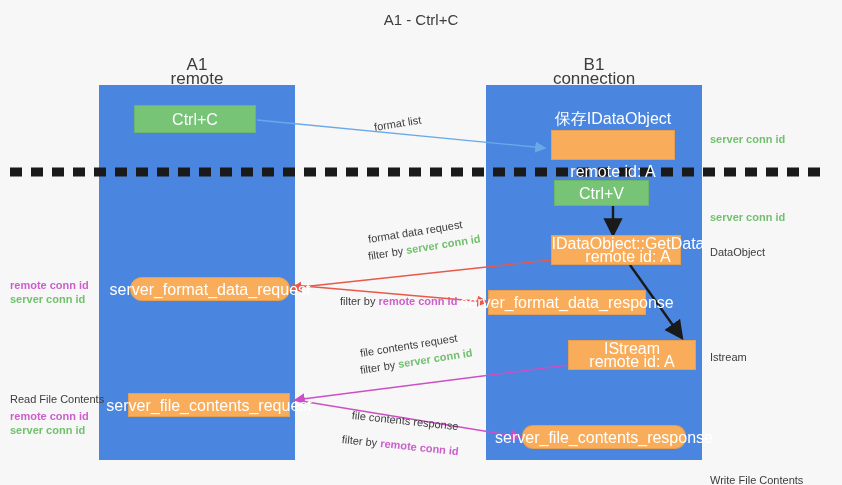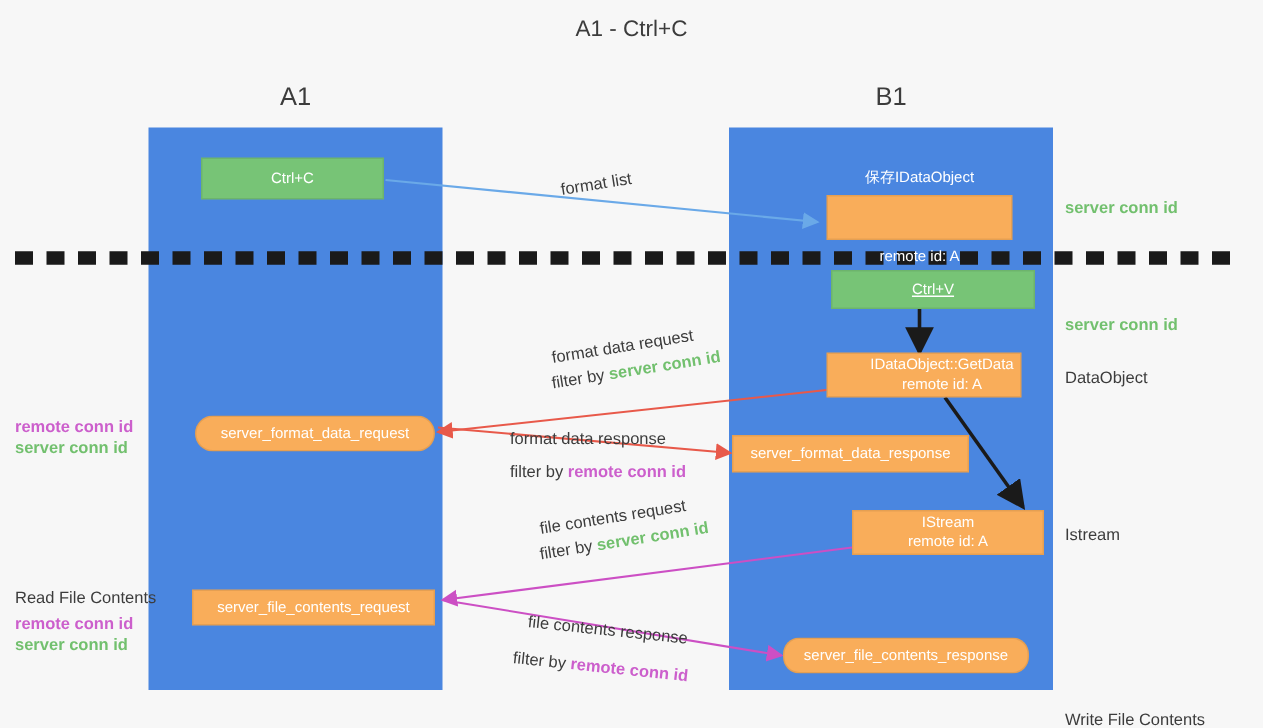--- a/index.html
+++ b/index.html
@@ -41,21 +41,21 @@
   }
 
   
   .box {
     box-sizing: border-box;
     display: flex;
     flex-direction: column;
     align-items: center;
     justify-content: center;
     color: #ffffff;
-    font-size: 10px;
+    font-size: 16px;
     line-height: 13px;
     text-align: center;
     border: 1px solid rgba(0,0,0,0.08);
   }
   .box.orange { background: #f9ad5a; }
   .box.green  { background: #77c476; }
 
   
   .label {
     font-size: 11px;
@@ -109,35 +109,37 @@
 
   <line x1="295" y1="400" x2="521" y2="437" stroke="#cc4fc4" stroke-width="1.4" marker-end="url(#ah-magenta)"></line>
 </svg>
 
 <div class="abs title">
   <div>A1 - Ctrl+C</div>
 </div>
 
 <div class="abs lane-header" style="left:99px; top:58px; width:196px;">
   <div>A1</div>
+  <div>remote</div>
 </div>
 <div class="abs lane-header" style="left:486px; top:58px; width:216px;">
   <div>B1</div>
+  <div>connection</div>
 </div>
 
 <div class="abs box green" style="left:134px; top:105px; width:122px; height:28px;">
   <span>Ctrl+C</span>
 </div>
 
 <div class="abs box orange" style="left:551px; top:130px; width:124px; height:30px;gap:40px;">
   <span>保存IDataObject</span>
   <span>remote id: A</span>
 </div>
 
-<div class="abs box green" style="left:554px; top:180px; width:136px; height:26px;text-decoration:underline;">
+<div class="abs box green" style="left:554px; top:180px; width:95px; height:26px;">
   <span>Ctrl+V</span>
 </div>
 
 <div class="abs box orange" style="left:551px; top:235px; width:130px; height:30px;padding-left:24px;">
   <span>IDataObject::GetData</span>
   <span>remote id: A</span>
 </div>
 
 <div class="abs box orange" style="left:130px; top:277px; width:160px; height:24px;border-radius:12px;">
   <span>server_format_data_request</span>
@@ -163,21 +165,20 @@
 <div class="abs label rot-up" style="left:374px; top:120px;">format list</div>
 
 <div class="abs" style="left:368px; top:232px;">
   <div class="label rot-up">format data request</div>
   <div class="label rot-up" style="margin-top:3px;">
     <span>filter by </span><span class="green">server conn id</span>
   </div>
 </div>
 
 <div class="abs" style="left:340px; top:286px;">
-  <div class="label">format data response</div>
   <div class="label" style="margin-top:8px;">
     <span>filter by </span><span class="magenta">remote conn id</span>
   </div>
 </div>
 
 <div class="abs" style="left:360px; top:346px;">
   <div class="label rot-up">file contents request</div>
   <div class="label rot-up" style="margin-top:3px;">
     <span>filter by </span><span class="green">server conn id</span>
   </div>

